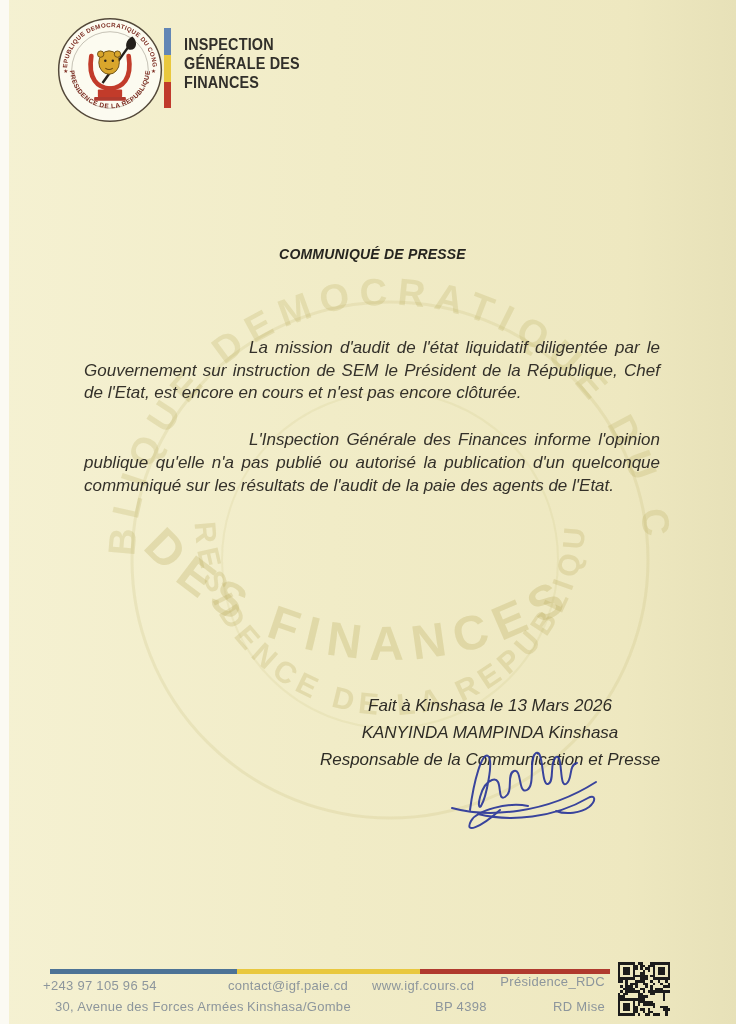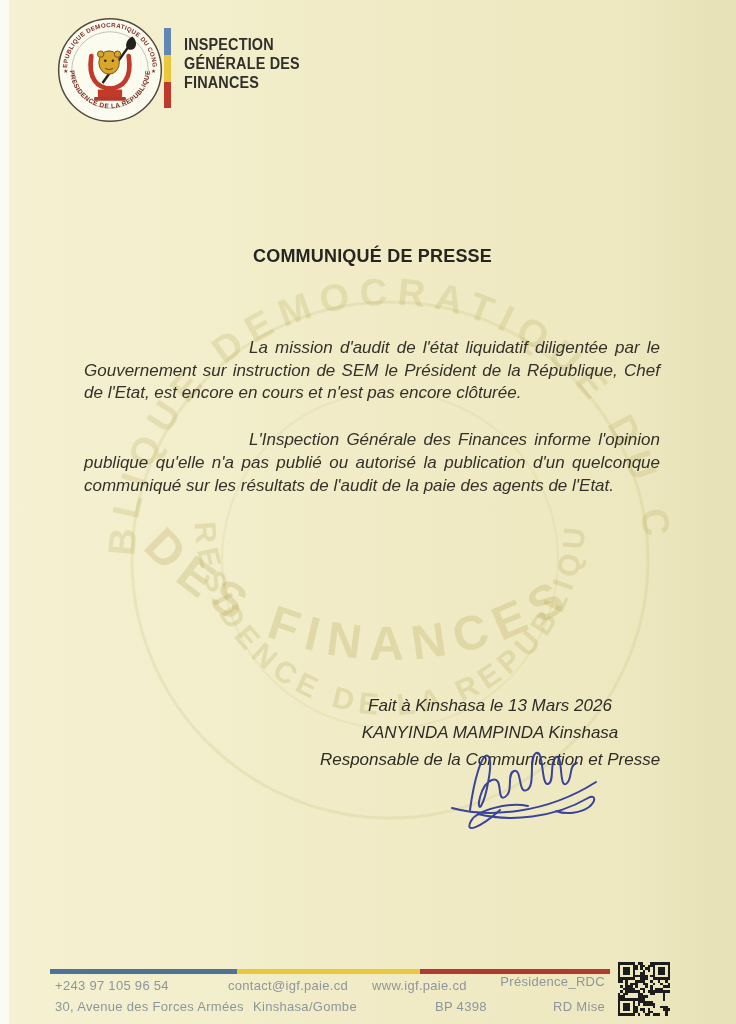--- a/index.html
+++ b/index.html
@@ -13,21 +13,21 @@
 
   
   .seal{position:absolute;left:54px;top:14px;width:112px;height:112px;}
   .flagbar{position:absolute;left:164px;top:28px;width:7px;height:80px;}
   .orgname{position:absolute;left:184px;top:35px;font-weight:bold;font-size:16px;
            line-height:19px;color:#312f2a;letter-spacing:.2px;transform:scaleX(.9);
            transform-origin:left top;}
 
   
   .titleblock{position:absolute;left:85px;top:246px;width:575px;text-align:center;color:#262520;}
-  .title-main{font-size:18px;font-weight:bold;letter-spacing:.2px;}
+  .title-main{font-size:14px;font-weight:bold;font-style:italic;letter-spacing:.2px;}
   .title-sub{font-size:17.5px;font-weight:bold;font-style:italic;text-decoration:underline;
              text-underline-offset:3px;margin-top:4px;}
 
   
   .bodytext{position:absolute;left:84px;top:337px;width:576px;font-size:17px;font-style:italic;
             line-height:22.7px;color:#34312a;text-align:justify;}
   .bodytext p{margin:0 0 24px 0;text-indent:165px;}
 
   
   .sigblock{position:absolute;left:305px;top:692px;width:370px;text-align:center;
@@ -135,26 +135,26 @@
         <path d="M52,70 C32,88 16,94 23,81 C29,70 60,62 80,66"></path>
       </g>
     </svg>
 
     <svg class="footline" viewBox="0 0 560 5" preserveAspectRatio="none">
       <rect x="0" y="0" width="187" height="5" fill="#4d7396"></rect>
       <rect x="187" y="0" width="183" height="5" fill="#e9c83e"></rect>
       <rect x="370" y="0" width="190" height="5" fill="#b03a2e"></rect>
     </svg>
 
-    <span class="ft" style="left:55px;top:978px">+243 97 105 96 54</span>
+    <span class="ft" style="left:43px;top:978px">+243 97 105 96 54</span>
     <span class="ft" style="left:228px;top:978px">contact@igf.paie.cd</span>
-    <span class="ft" style="left:372px;top:978px">www.igf.paie.cd</span>
+    <span class="ft" style="left:372px;top:978px">www.igf.cours.cd</span>
     <span class="ft r" style="right:131px;top:974px">Présidence_RDC</span>
     <span class="ft" style="left:55px;top:999px">30, Avenue des Forces Armées</span>
-    <span class="ft" style="left:253px;top:999px">Kinshasa/Gombe</span>
+    <span class="ft" style="left:247px;top:999px">Kinshasa/Gombe</span>
     <span class="ft" style="left:435px;top:999px">BP 4398</span>
     <span class="ft r" style="right:131px;top:999px">RD Mise</span>
 
     <div class="qr" style="position:absolute;">
         <i style="position:absolute;left:0%;top:0%;width:4.761904761904762%;height:4.761904761904762%;background:#1c1c1c"></i>
         <i style="position:absolute;left:4.761904761904762%;top:0%;width:4.761904761904762%;height:4.761904761904762%;background:#1c1c1c"></i>
         <i style="position:absolute;left:9.523809523809524%;top:0%;width:4.761904761904762%;height:4.761904761904762%;background:#1c1c1c"></i>
         <i style="position:absolute;left:14.285714285714285%;top:0%;width:4.761904761904762%;height:4.761904761904762%;background:#1c1c1c"></i>
         <i style="position:absolute;left:19.047619047619047%;top:0%;width:4.761904761904762%;height:4.761904761904762%;background:#1c1c1c"></i>
         <i style="position:absolute;left:23.80952380952381%;top:0%;width:4.761904761904762%;height:4.761904761904762%;background:#1c1c1c"></i>

